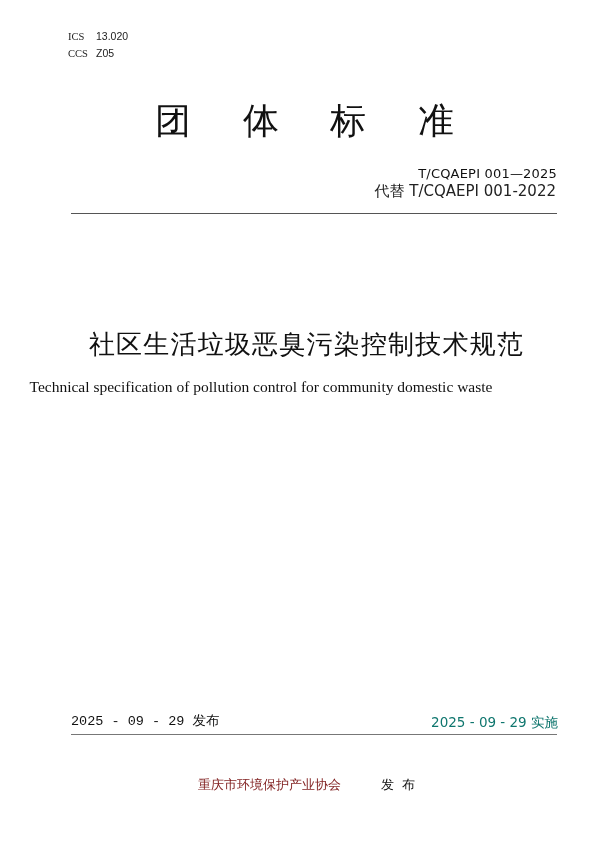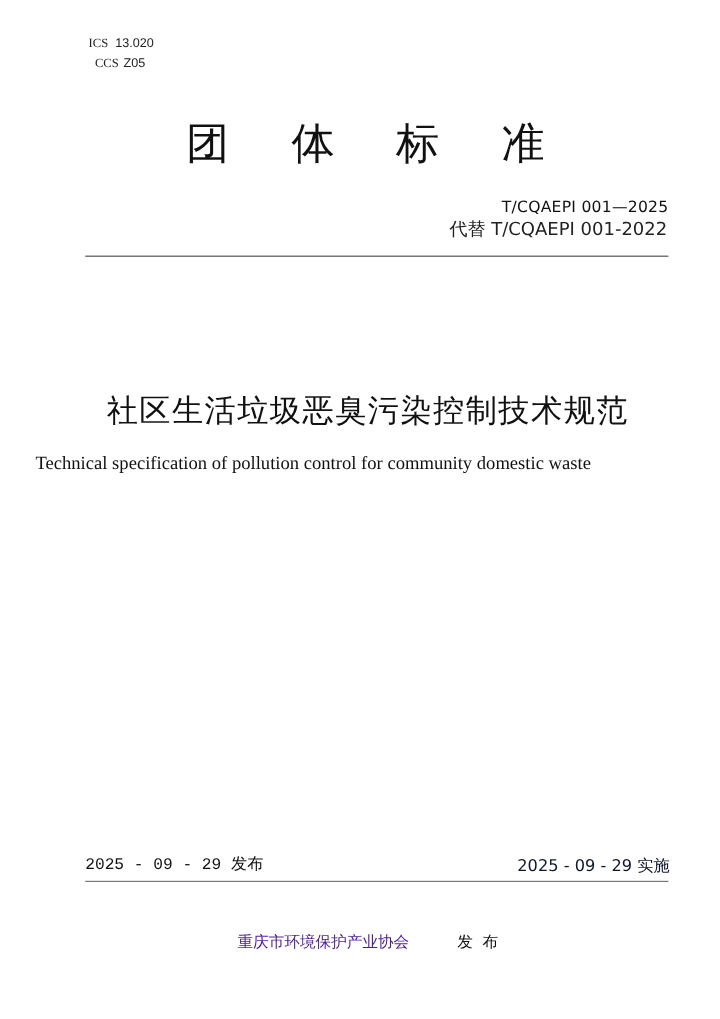--- a/index.html
+++ b/index.html
@@ -17,21 +17,20 @@
     }
     .abs { position: absolute; }
 
     .class-codes {
       left: 68px;
       top: 28px;
       font-family: "Liberation Serif", serif;
       font-size: 10.5px;
       line-height: 16px;
       color: #222;
-      text-align: center;
     }
     .class-codes .row { white-space: pre; }
     .class-codes .label { display: inline-block; width: 28px; }
     .class-codes .val { font-family: "Liberation Sans", sans-serif; }
 
     .doc-type {
       left: 0;
       top: 96px;
       width: 600px;
       height: 50px;
@@ -71,21 +70,21 @@
       border-top: 1.3px solid #555;
     }
     .rule.top { top: 213px; }
     .rule.bottom { top: 734px; border-top-color: #777; border-top-width: 1.6px; }
 
     .title-cn {
       left: 0;
       width: 600px;
       top: 324px;
       text-align: center;
-      font-family: Liberation Mono, monospace;
+      font-family: Liberation Sans, sans-serif;
       font-size: 26px;
       line-height: 40px;
       letter-spacing: 1.2px;
       color: #111;
       padding-left: 13px;
       box-sizing: border-box;
       padding-right: 0;
     }
     .title-en {
       left: 0;
@@ -107,31 +106,31 @@
       color: #111;
       white-space: pre;
     }
     .date-impl {
       right: 42px;
       top: 712px;
       text-align: right;
       font-family: "DejaVu Sans", sans-serif;
       font-size: 13.5px;
       line-height: 20px;
-      color: #0f172a;
+      color: #0f766e;
       white-space: pre;
     }
 
     .publisher {
       left: 198px;
       top: 775px;
       font-family: Liberation Sans, sans-serif;
       font-size: 13px;
       line-height: 20px;
-      color: #4c1d95;
+      color: #7f1d1d;
     }
     .publish-label {
       left: 381px;
       top: 775px;
       font-family: Liberation Serif, serif;
       font-size: 13px;
       line-height: 20px;
       color: #111;
       letter-spacing: 8px;
     }

